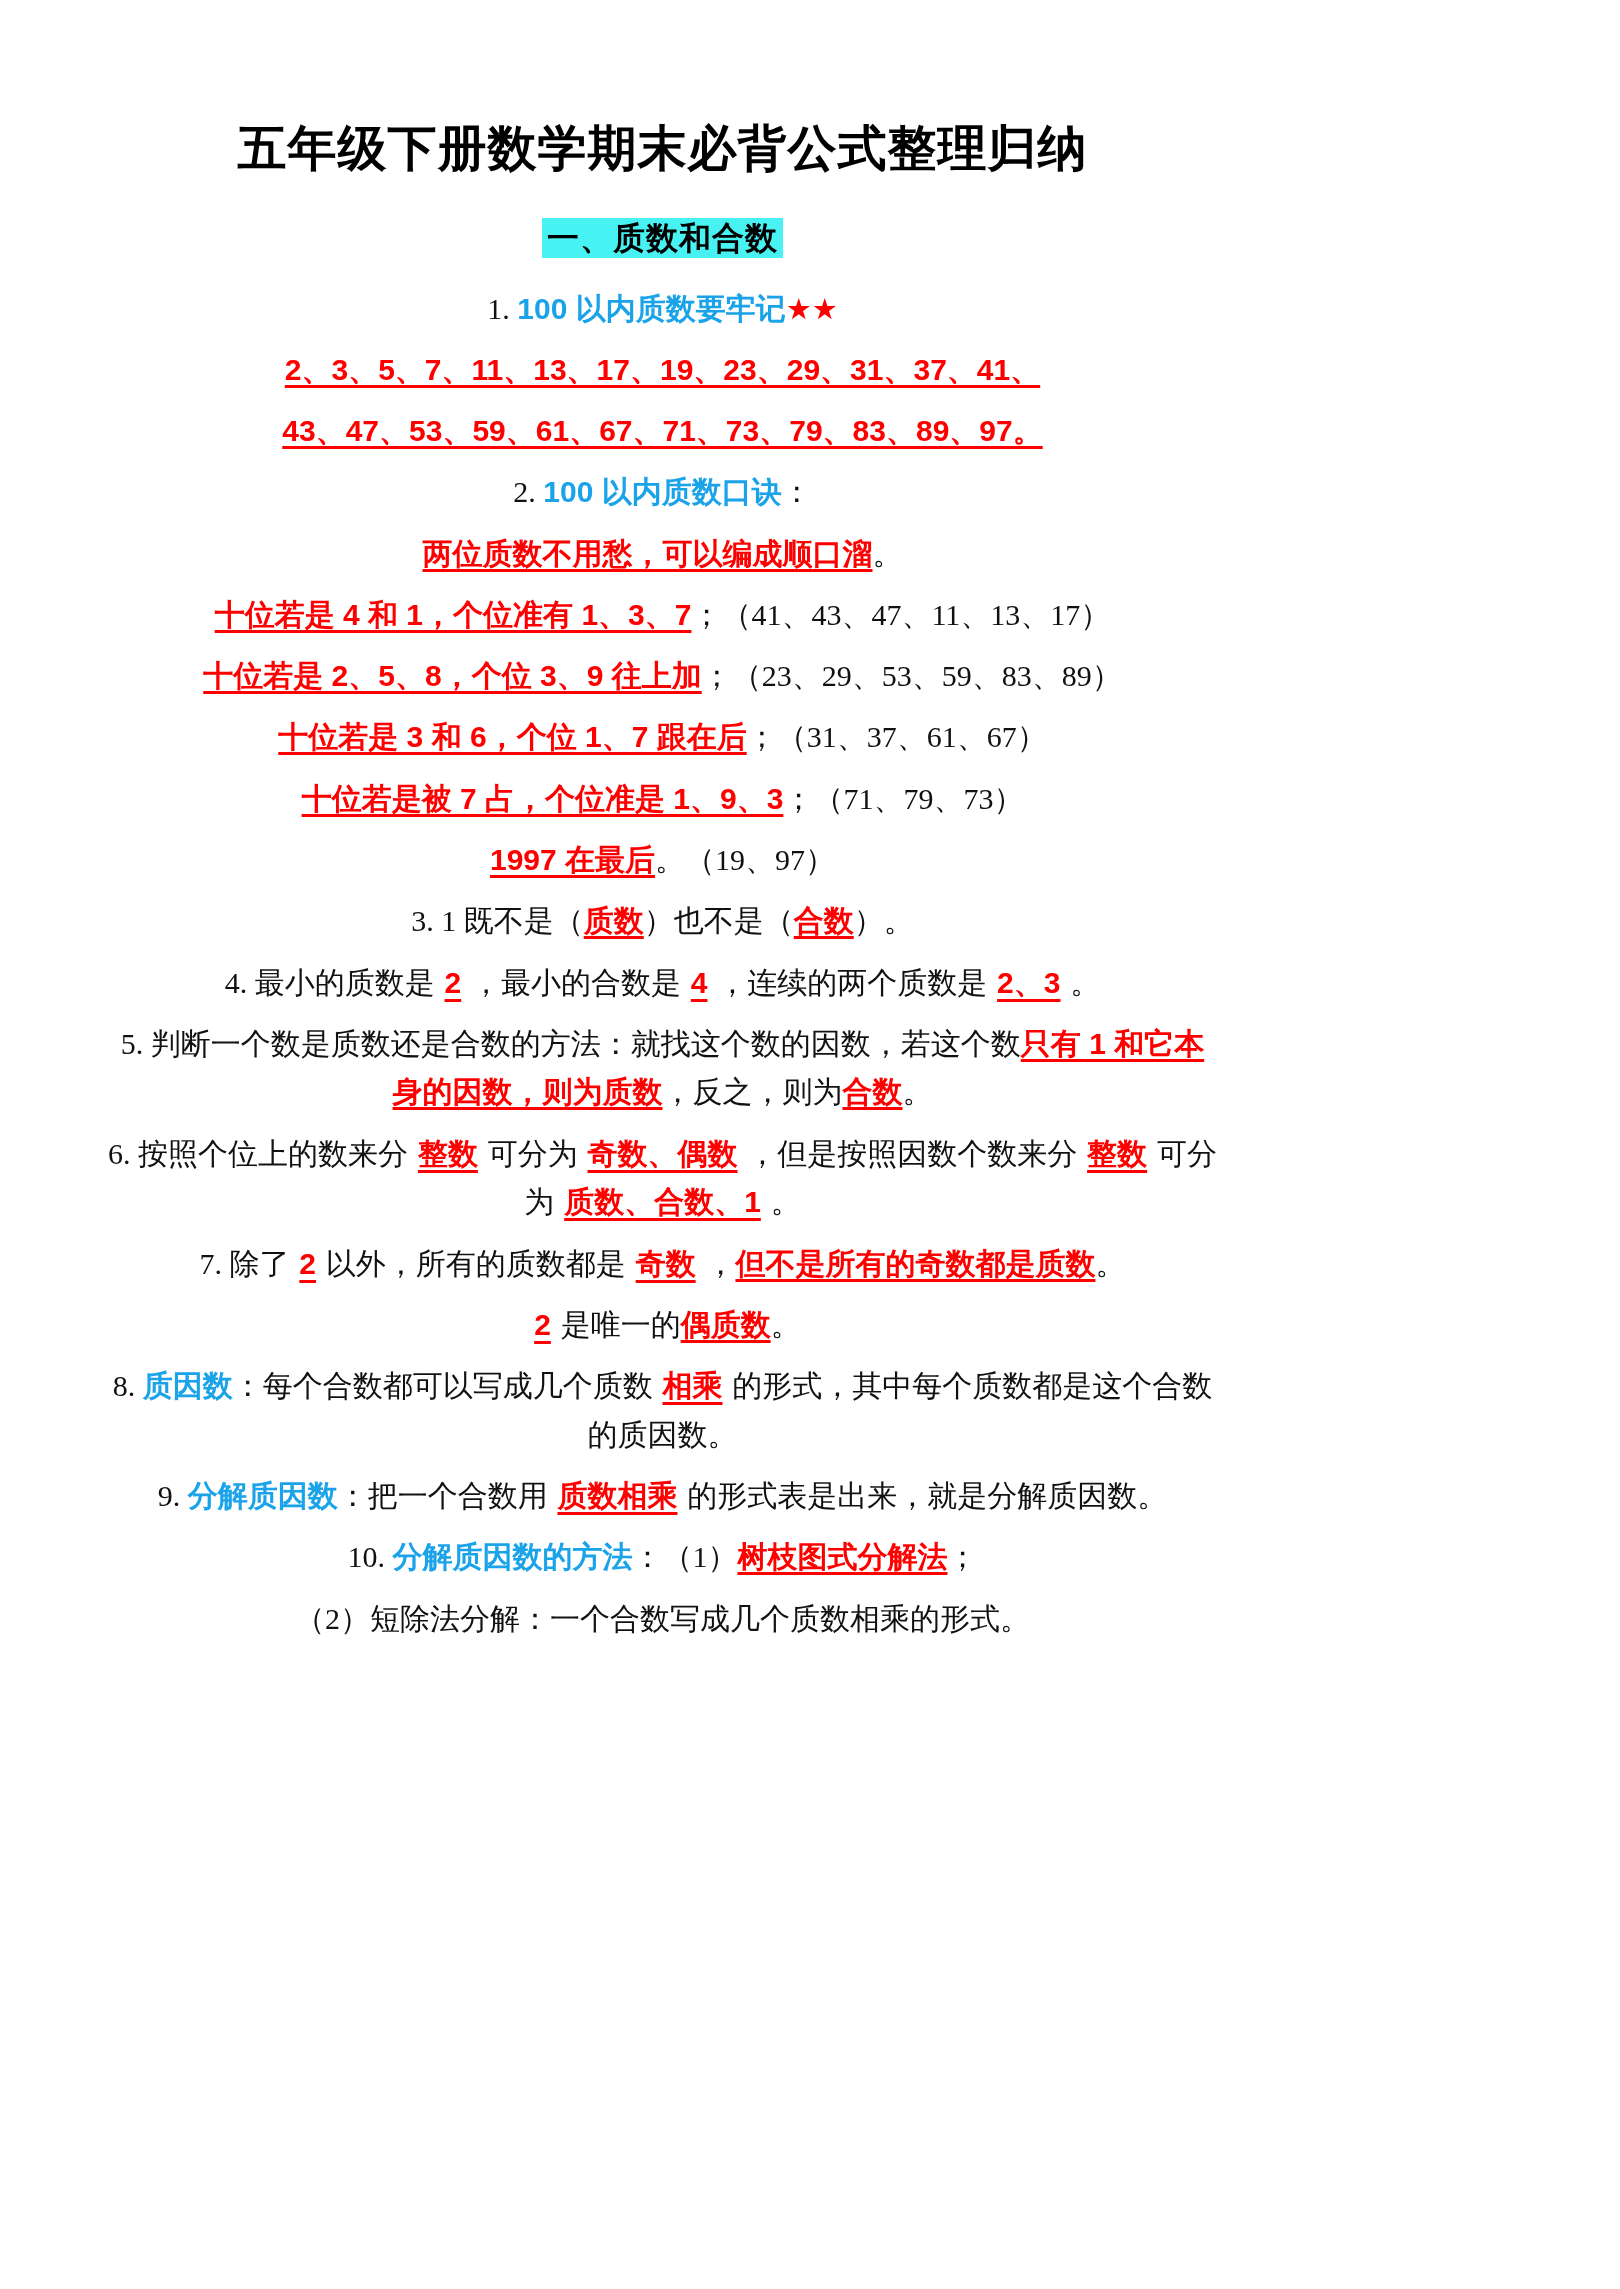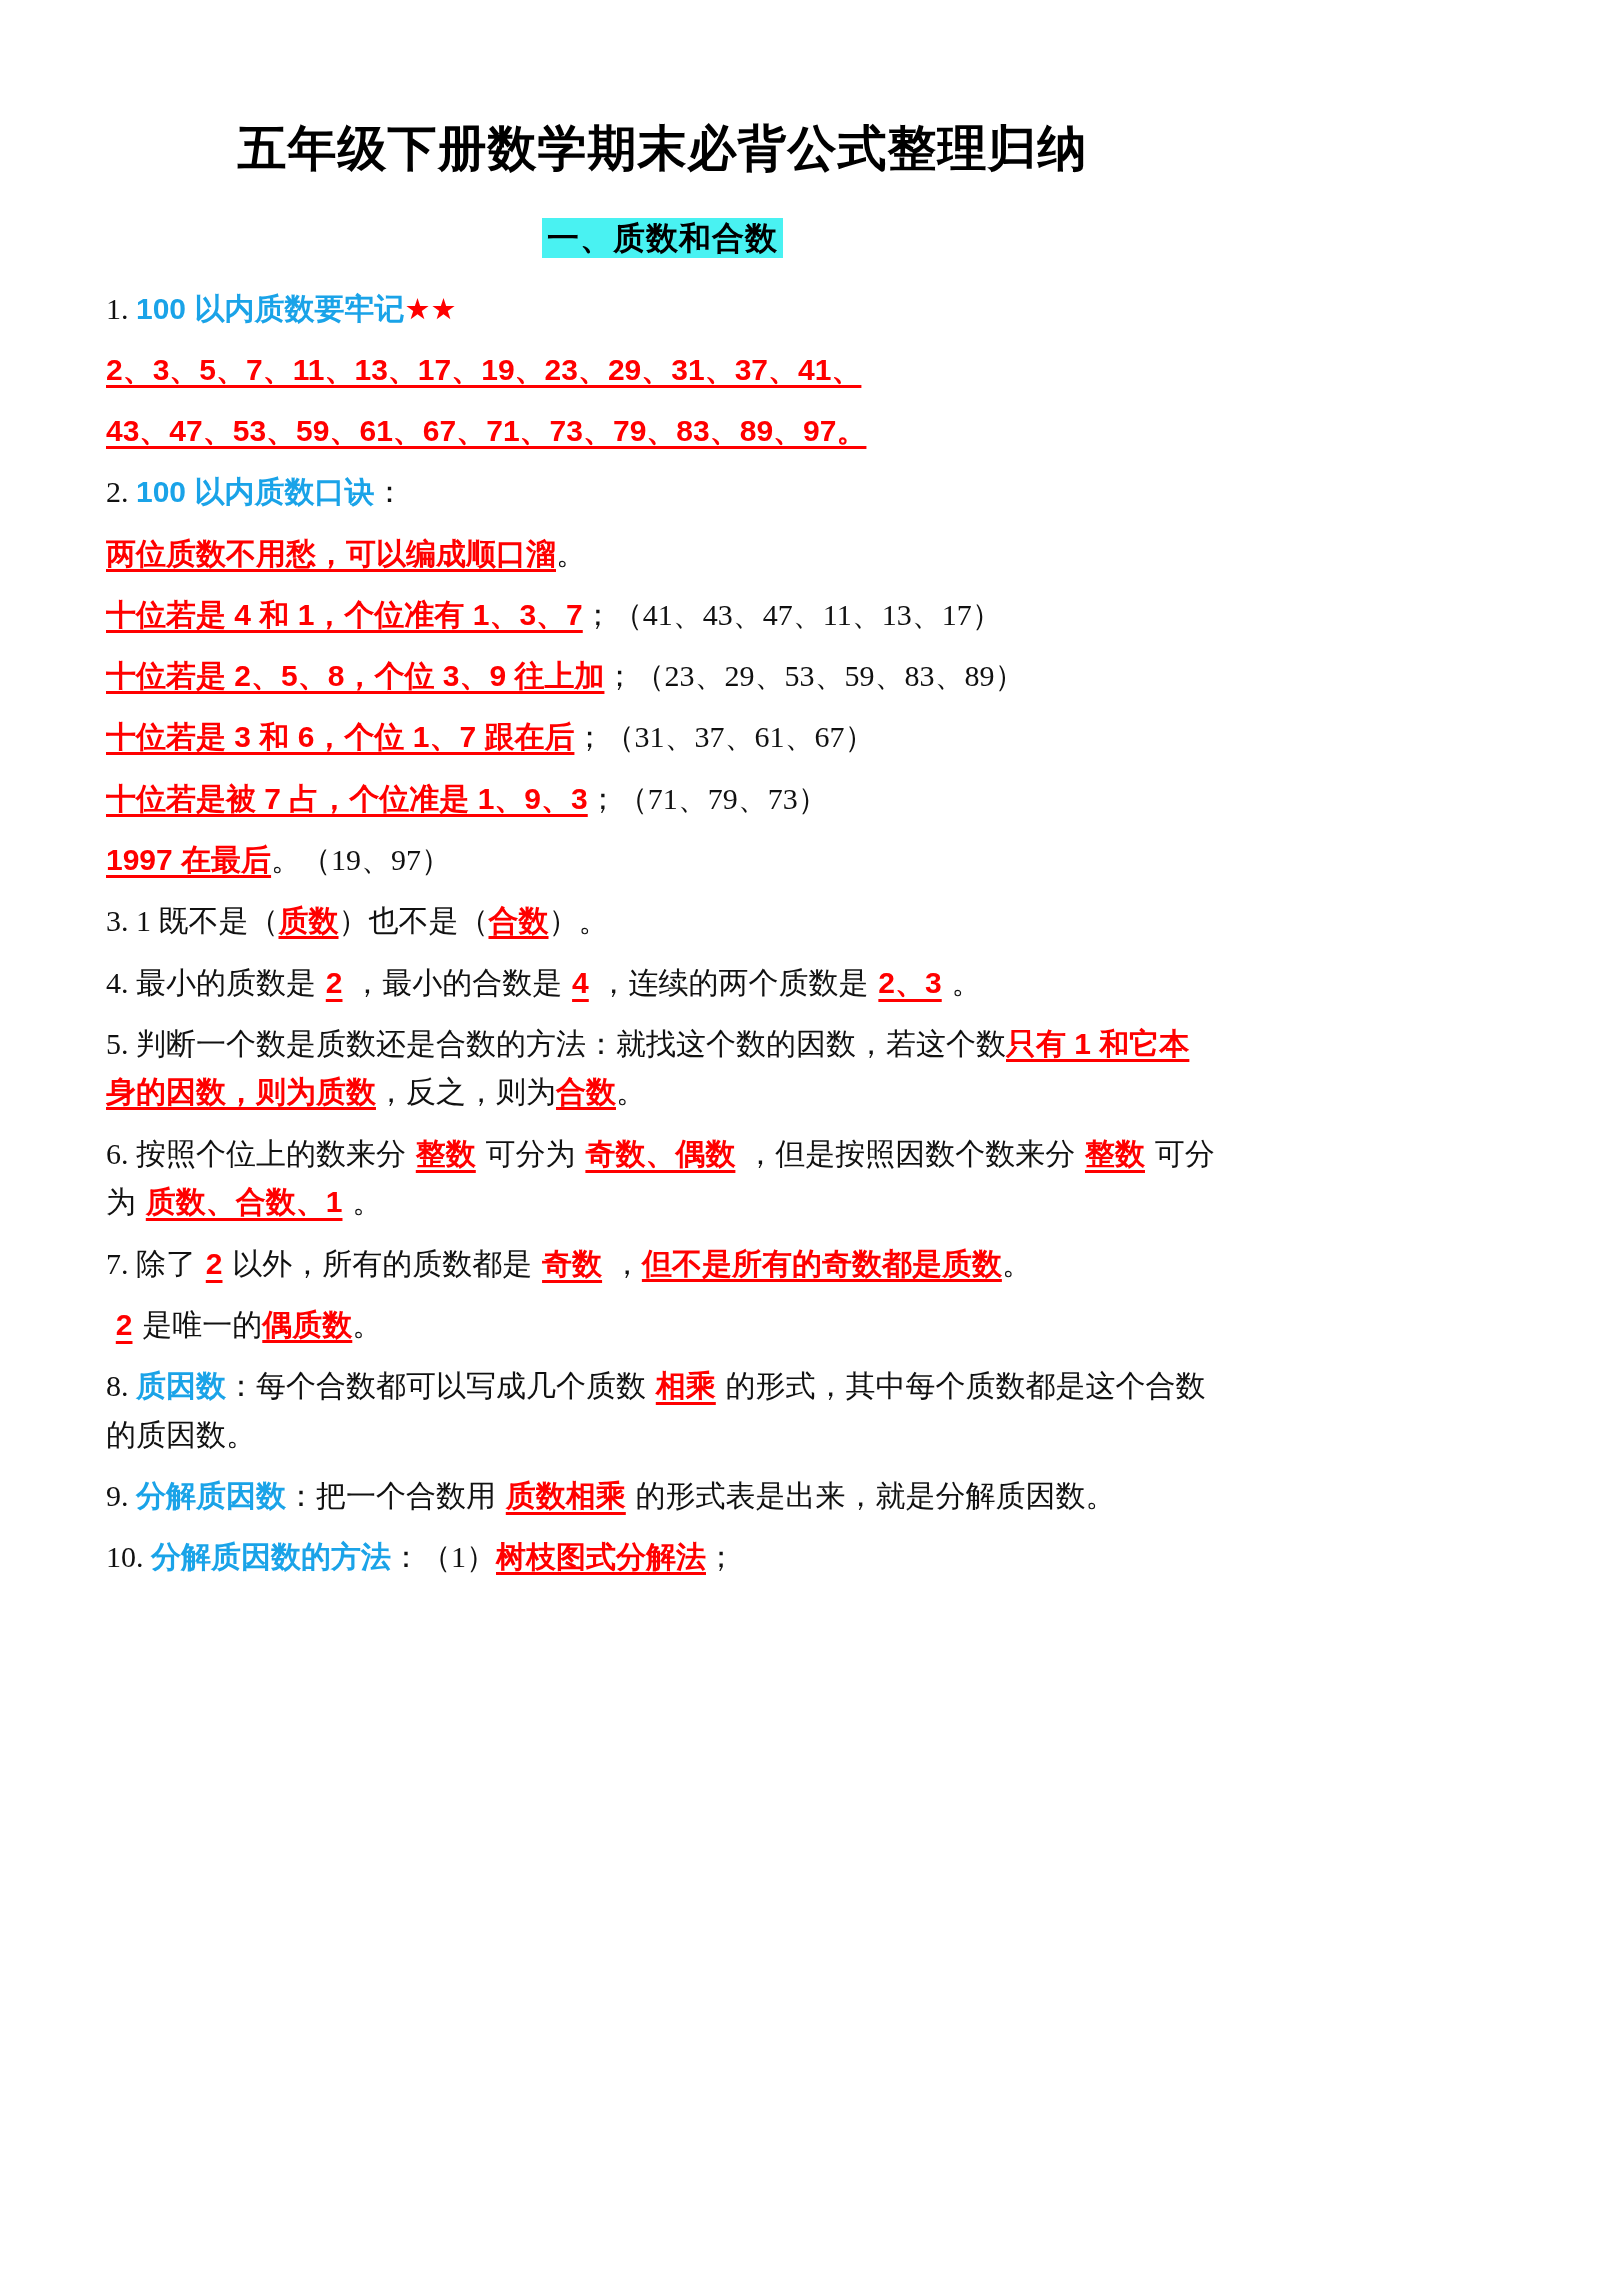--- a/index.html
+++ b/index.html
@@ -39,20 +39,21 @@
     font-size: 32px;
     padding: 2px 5px;
     letter-spacing: 1px;
   }
   .line {
     font-size: 30px;
     line-height: 1.62;
     margin: 0 0 12.7px 0;
     color: #111111;
     word-break: break-word;
+    text-align: center;
   }
   .num { color: #111111; }
   .blue {
     color: #1aa3e8;
     font-family: "Liberation Sans", "DejaVu Sans", sans-serif;
     font-weight: bold;
   }
   .red-u {
     color: #ff0000;
     font-family: "Liberation Sans", "DejaVu Sans", sans-serif;
@@ -157,15 +158,18 @@
   <p class="line">
     <span class="num">9.</span>
     <span class="blue">分解质因数</span><span>：把一个合数用</span><span class="blank-red">质数相乘</span><span>的形式表是出来，就是分解质因数。</span>
   </p>
 
   <p class="line">
     <span class="num">10.</span>
     <span class="blue">分解质因数的方法</span><span>：（1）</span><span class="red-u">树枝图式分解法</span><span>；</span>
   </p>
 
+  <p class="line">
+    <span>（2）短除法分解：一个合数写成几个质数相乘的形式。</span>
+  </p>
 
 </div>
 
 
 </body></html>

